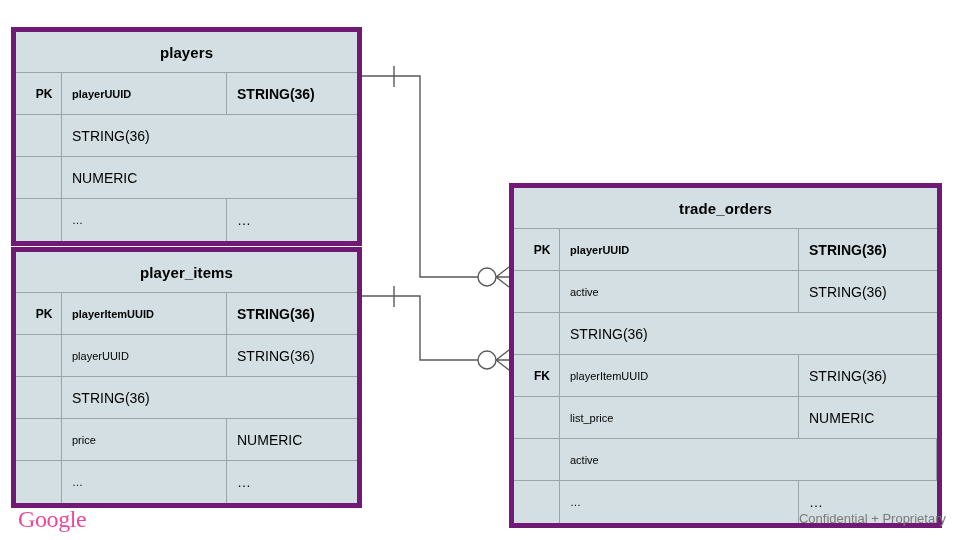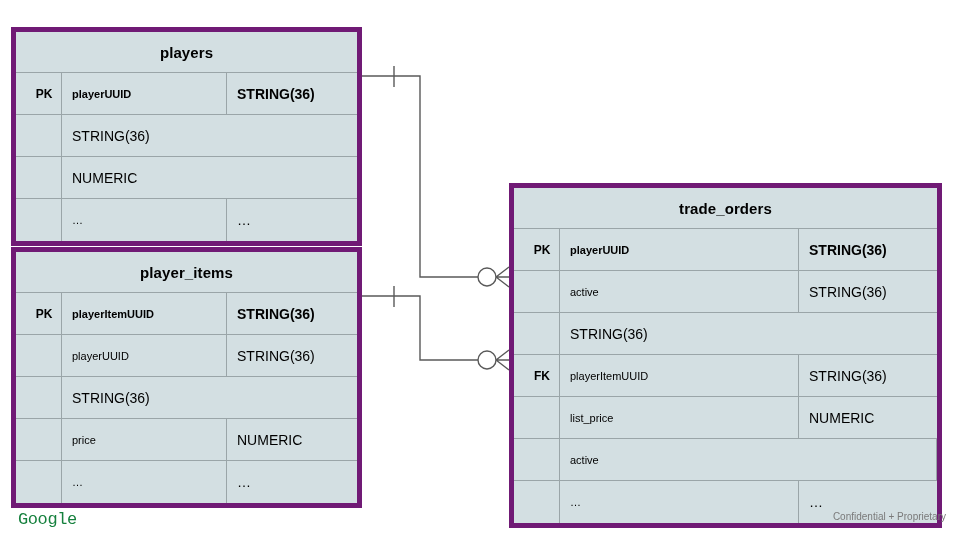--- a/index.html
+++ b/index.html
@@ -109,30 +109,30 @@
   
   #footer-logo {
     position: absolute;
     left: 18px;
     top: 505px;
     height: 28px;
     display: flex;
     align-items: center;
   }
   .glogo {
-    font-family: Liberation Mono, monospace;
-    font-size: 17px;
-    color: #15803d;
+    font-family: Liberation Serif, serif;
+    font-size: 24px;
+    color: #ec4899;
     letter-spacing: -.4px;
   }
   #footer-note {
     position: absolute;
     right: 14px;
     top: 511px;
-    font-size: 10px;
+    font-size: 13px;
     color: #7a7a7a;
   }
 </style>
 </head>
 <body>
 
 <div id="canvas">
 
   <div class="entity" id="tbl-players">
     <div class="ent-title">players</div>

